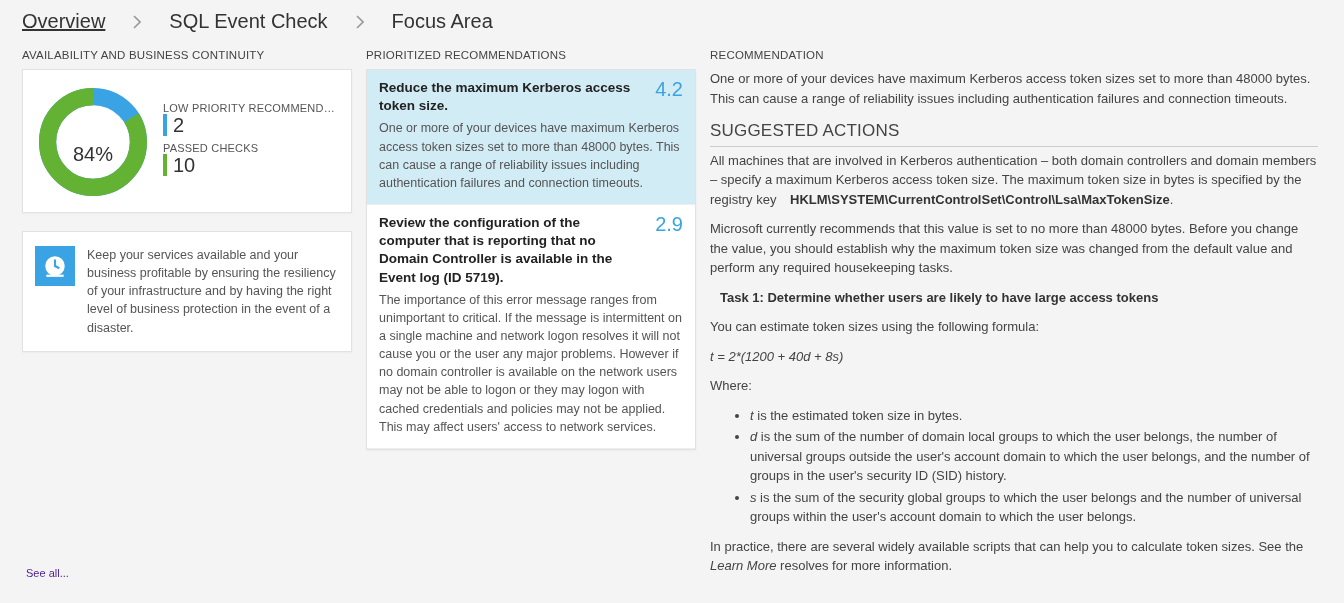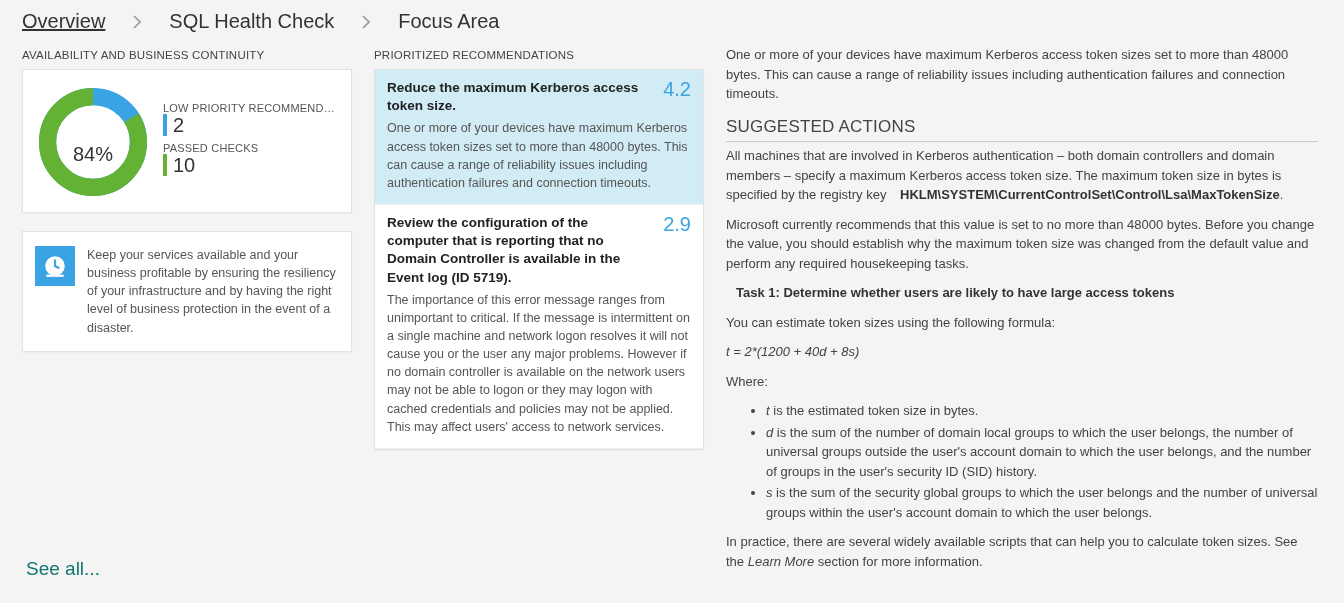--- a/index.html
+++ b/index.html
@@ -18,21 +18,21 @@
     color: #333;
     display: flex;
     align-items: center;
     gap: 28px;
   }
   .breadcrumb .crumb { color: #333; }
   .breadcrumb .crumb.link { text-decoration: underline; cursor: pointer; }
   .breadcrumb .sep svg { width: 8px; height: 14px; display: block;}
   .columns {
     display: flex;
-    gap: 22px;
+    gap: 14px;
     padding: 4px 22px 0;
     height: calc(100% - 46px);
   }
   .col { display: flex; flex-direction: column; min-width: 0; }
   .col1 { width: 330px; }
   .col2 { width: 330px; }
   .col3 { flex: 1; }
   .col-header {
     font-size: 11.5px;
     letter-spacing: 0.2px;
@@ -63,21 +63,21 @@
     font-size: 20px; color:#333; line-height: 1.1;
     border-left: 4px solid transparent; padding-left: 6px;
   }
   .stat-val.low { border-color: #3aa3e3; }
   .stat-val.pass { border-color: #63b233; }
   .info-tile { padding: 14px 12px; display:flex; gap: 12px; margin-bottom: 18px;}
   .info-icon { width: 40px; height:40px; background:#3aa3e3; flex-shrink:0; display:flex; align-items:center; justify-content:center;}
   .info-icon svg { width: 26px; height:26px; fill:#fff;}
   .info-text { font-size: 12.5px; color:#555; line-height:1.45;}
   .see-all { margin-top:auto; padding: 10px 4px 18px; }
-  .see-all a { color:#0f766e; font-size:19px; text-decoration:none; cursor:pointer;}
+  .see-all a { color:#4c1d95; font-size:11px; text-decoration:none; cursor:pointer;}
 
   
   .rec-list { display:flex; flex-direction:column; }
   .rec-item { padding: 9px 12px 12px; border-bottom:1px solid #eee;}
   .rec-item.selected { background:#d2ecf6; }
   .rec-title-row { display:flex; justify-content:space-between; gap:10px; margin-bottom:4px;}
   .rec-title { font-weight:600; color:#222; font-size:13.5px; line-height:1.35; flex:1;}
   .rec-score { color:#3aa3e3; font-size:20px; line-height:1; flex-shrink:0;}
   .rec-desc { font-size:12.5px; color:#555; line-height:1.45;}
 
@@ -97,21 +97,21 @@
 </head>
 <body>
 
 <div class="breadcrumb">
   <span class="crumb link">Overview</span>
   <span class="sep">
     <svg viewBox="0 0 8 14">
         <path d="M1 1 L7 7 L1 13" fill="none" stroke="#999" stroke-width="1.6"></path>
       </svg>
   </span>
-  <span class="crumb">SQL Health Check</span>
+  <span class="crumb">SQL Event Check</span>
   <span class="sep">
     <svg viewBox="0 0 8 14">
         <path d="M1 1 L7 7 L1 13" fill="none" stroke="#999" stroke-width="1.6"></path>
       </svg>
   </span>
   <span class="crumb">Focus Area</span>
 </div>
 
 <div class="columns">
 
@@ -170,36 +170,37 @@
         <div class="rec-title-row">
           <div class="rec-title">Review the configuration of the computer that is reporting that no Domain Controller is available in the Event log (ID 5719).</div>
           <div class="rec-score">2.9</div>
         </div>
         <div class="rec-desc">The importance of this error message ranges from unimportant to critical. If the message is intermittent on a single machine and network logon resolves it will not cause you or the user any major problems. However if no domain controller is available on the network users may not be able to logon or they may logon with cached credentials and policies may not be applied. This may affect users' access to network services.</div>
       </div>
     </div>
   </div>
 
   <div class="col col3">
+    <div class="col-header">RECOMMENDATION</div>
     <div class="detail">
       <p>One or more of your devices have maximum Kerberos access token sizes set to more than 48000 bytes. This can cause a range of reliability issues including authentication failures and connection timeouts.</p>
       <div class="sub-header">SUGGESTED ACTIONS</div>
       <p>
         <span>All machines that are involved in Kerberos authentication – both domain controllers and domain members – specify a maximum Kerberos access token size. The maximum token size in bytes is specified by the registry key </span><b>HKLM\SYSTEM\CurrentControlSet\Control\Lsa\MaxTokenSize</b><span>.</span>
       </p>
       <p>Microsoft currently recommends that this value is set to no more than 48000 bytes. Before you change the value, you should establish why the maximum token size was changed from the default value and perform any required housekeeping tasks.</p>
       <p><b>Task 1: Determine whether users are likely to have large access tokens</b></p>
       <p>You can estimate token sizes using the following formula:</p>
       <p class="formula">t = 2*(1200 + 40d + 8s)</p>
       <p>Where:</p>
       <ul>
         <li><em>t</em><span> is the estimated token size in bytes.</span></li>
         <li><em>d</em><span> is the sum of the number of domain local groups to which the user belongs, the number of universal groups outside the user's account domain to which the user belongs, and the number of groups in the user's security ID (SID) history.</span></li>
         <li><em>s</em><span> is the sum of the security global groups to which the user belongs and the number of universal groups within the user's account domain to which the user belongs.</span></li>
       </ul>
       <p>
-        <span>In practice, there are several widely available scripts that can help you to calculate token sizes. See the </span><em>Learn More</em><span> section for more information.</span>
+        <span>In practice, there are several widely available scripts that can help you to calculate token sizes. See the </span><em>Learn More</em><span> resolves for more information.</span>
       </p>
       <p></p>
 
     </div>
   </div>
 </div>
 
 </body></html>

